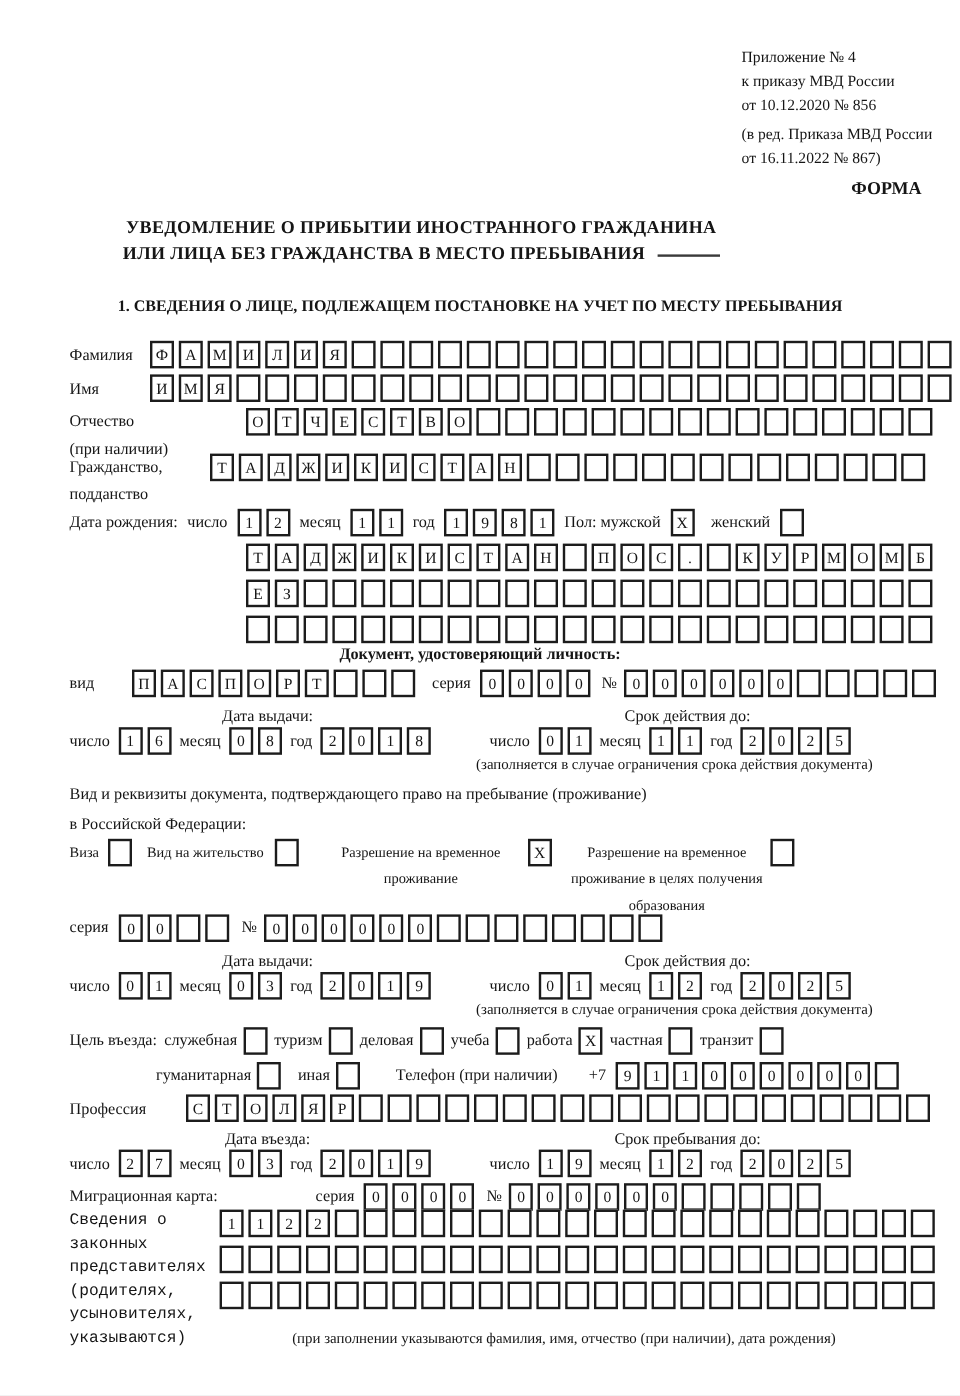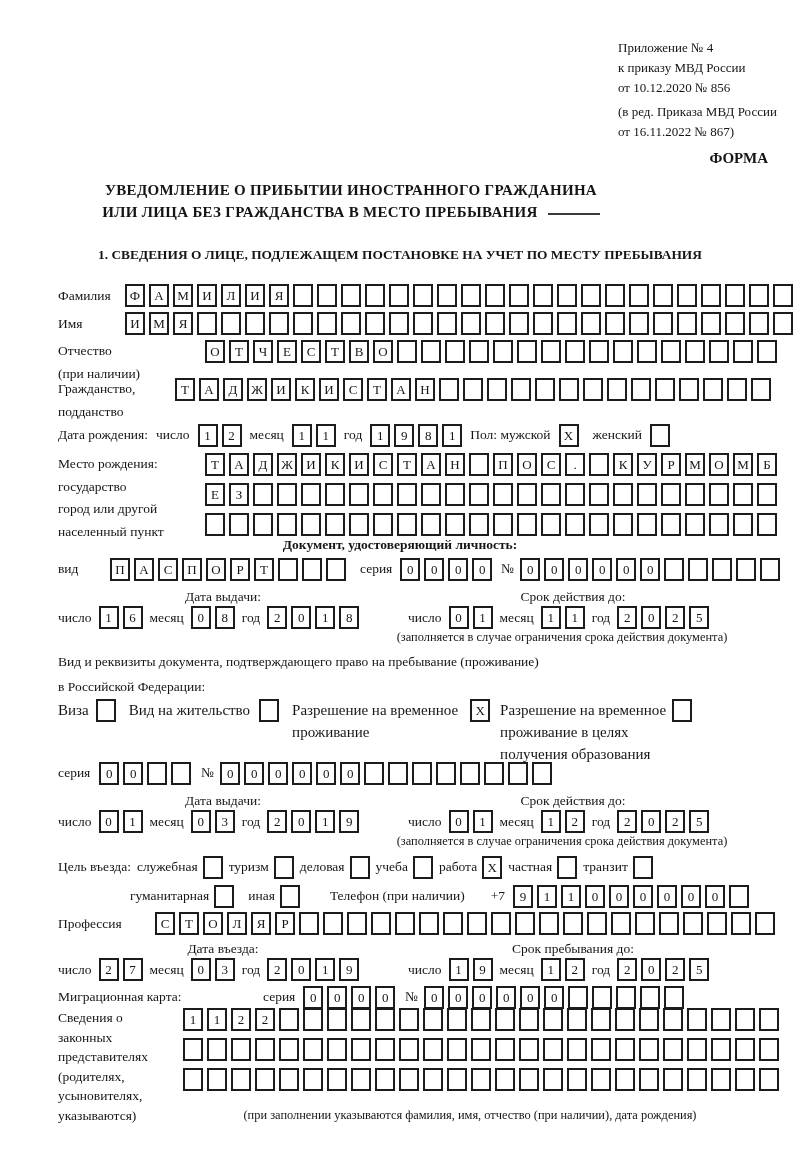--- a/index.html
+++ b/index.html
@@ -16,21 +16,21 @@
   .pair{display:flex;align-items:center;gap:5px;}
   .annex{font-size:13px;line-height:20px;}
   .annex .ed{margin-top:4px;}
   .title{width:702px;text-align:center;font-weight:bold;font-size:15px;letter-spacing:.3px;}
   .blank-line{display:inline-block;width:52px;border-bottom:2px solid #3a3a3a;margin-left:10px;
         transform:translateY(-2px);}
   .sech{width:800px;text-align:center;font-weight:bold;font-size:13.4px;}
   .subh{font-weight:bold;font-size:13.5px;}
   .dgroup{display:flex;align-items:center;gap:7px;font-size:13.5px;}
   .note{font-size:12.4px;}
-  .multilab{font-size:15px;line-height:22px;text-align:left;}
+  .multilab{font-size:12px;line-height:22px;text-align:center;}
   .stack{font-size:13.5px;}
   .stack div{line-height:22.5px;}
   .stack19 div{line-height:19.5px;}
 </style>
 </head>
 <body>
 
 <div class="page">
 
   <div class="abs annex" style="left:618px;top:38px;width:178px;">
@@ -194,26 +194,20 @@
         <span class="cell">9</span>
         <span class="cell">8</span>
         <span class="cell">1</span>
       </span>
     <span class="lbl">Пол: мужской</span>
     <span class="cell">X</span>
     <span class="lbl" style="margin-left:6px;">женский</span>
     <span class="cell"></span>
   </div>
 
-  <div class="abs stack" style="left:58px;top:453px;">
-    <div>Место рождения:</div>
-    <div>государство</div>
-    <div>город или другой</div>
-    <div>населенный пункт</div>
-  </div>
   <div class="abs cells" style="left:205px;top:453px;">
       <span class="cell">Т</span>
       <span class="cell">А</span>
       <span class="cell">Д</span>
       <span class="cell">Ж</span>
       <span class="cell">И</span>
       <span class="cell">К</span>
       <span class="cell">И</span>
       <span class="cell">С</span>
       <span class="cell">Т</span>
@@ -599,21 +593,21 @@
         <span class="cell">0</span>
         <span class="cell">0</span>
         <span class="cell"></span>
         <span class="cell"></span>
         <span class="cell"></span>
         <span class="cell"></span>
         <span class="cell"></span>
       </span>
   </div>
 
-  <div class="abs stack stack19" style="left:58px;top:1008px;">
+  <div class="abs stack stack19" style="left:58px;top:1008px;font-family:Liberation Mono, monospace;">
     <div>Сведения о</div>
     <div>законных</div>
     <div>представителях</div>
     <div>(родителях,</div>
     <div>усыновителях,</div>
     <div>указываются)</div>
   </div>
   <div class="abs cells" style="left:183px;top:1008px;">
       <span class="cell">1</span>
       <span class="cell">1</span>

